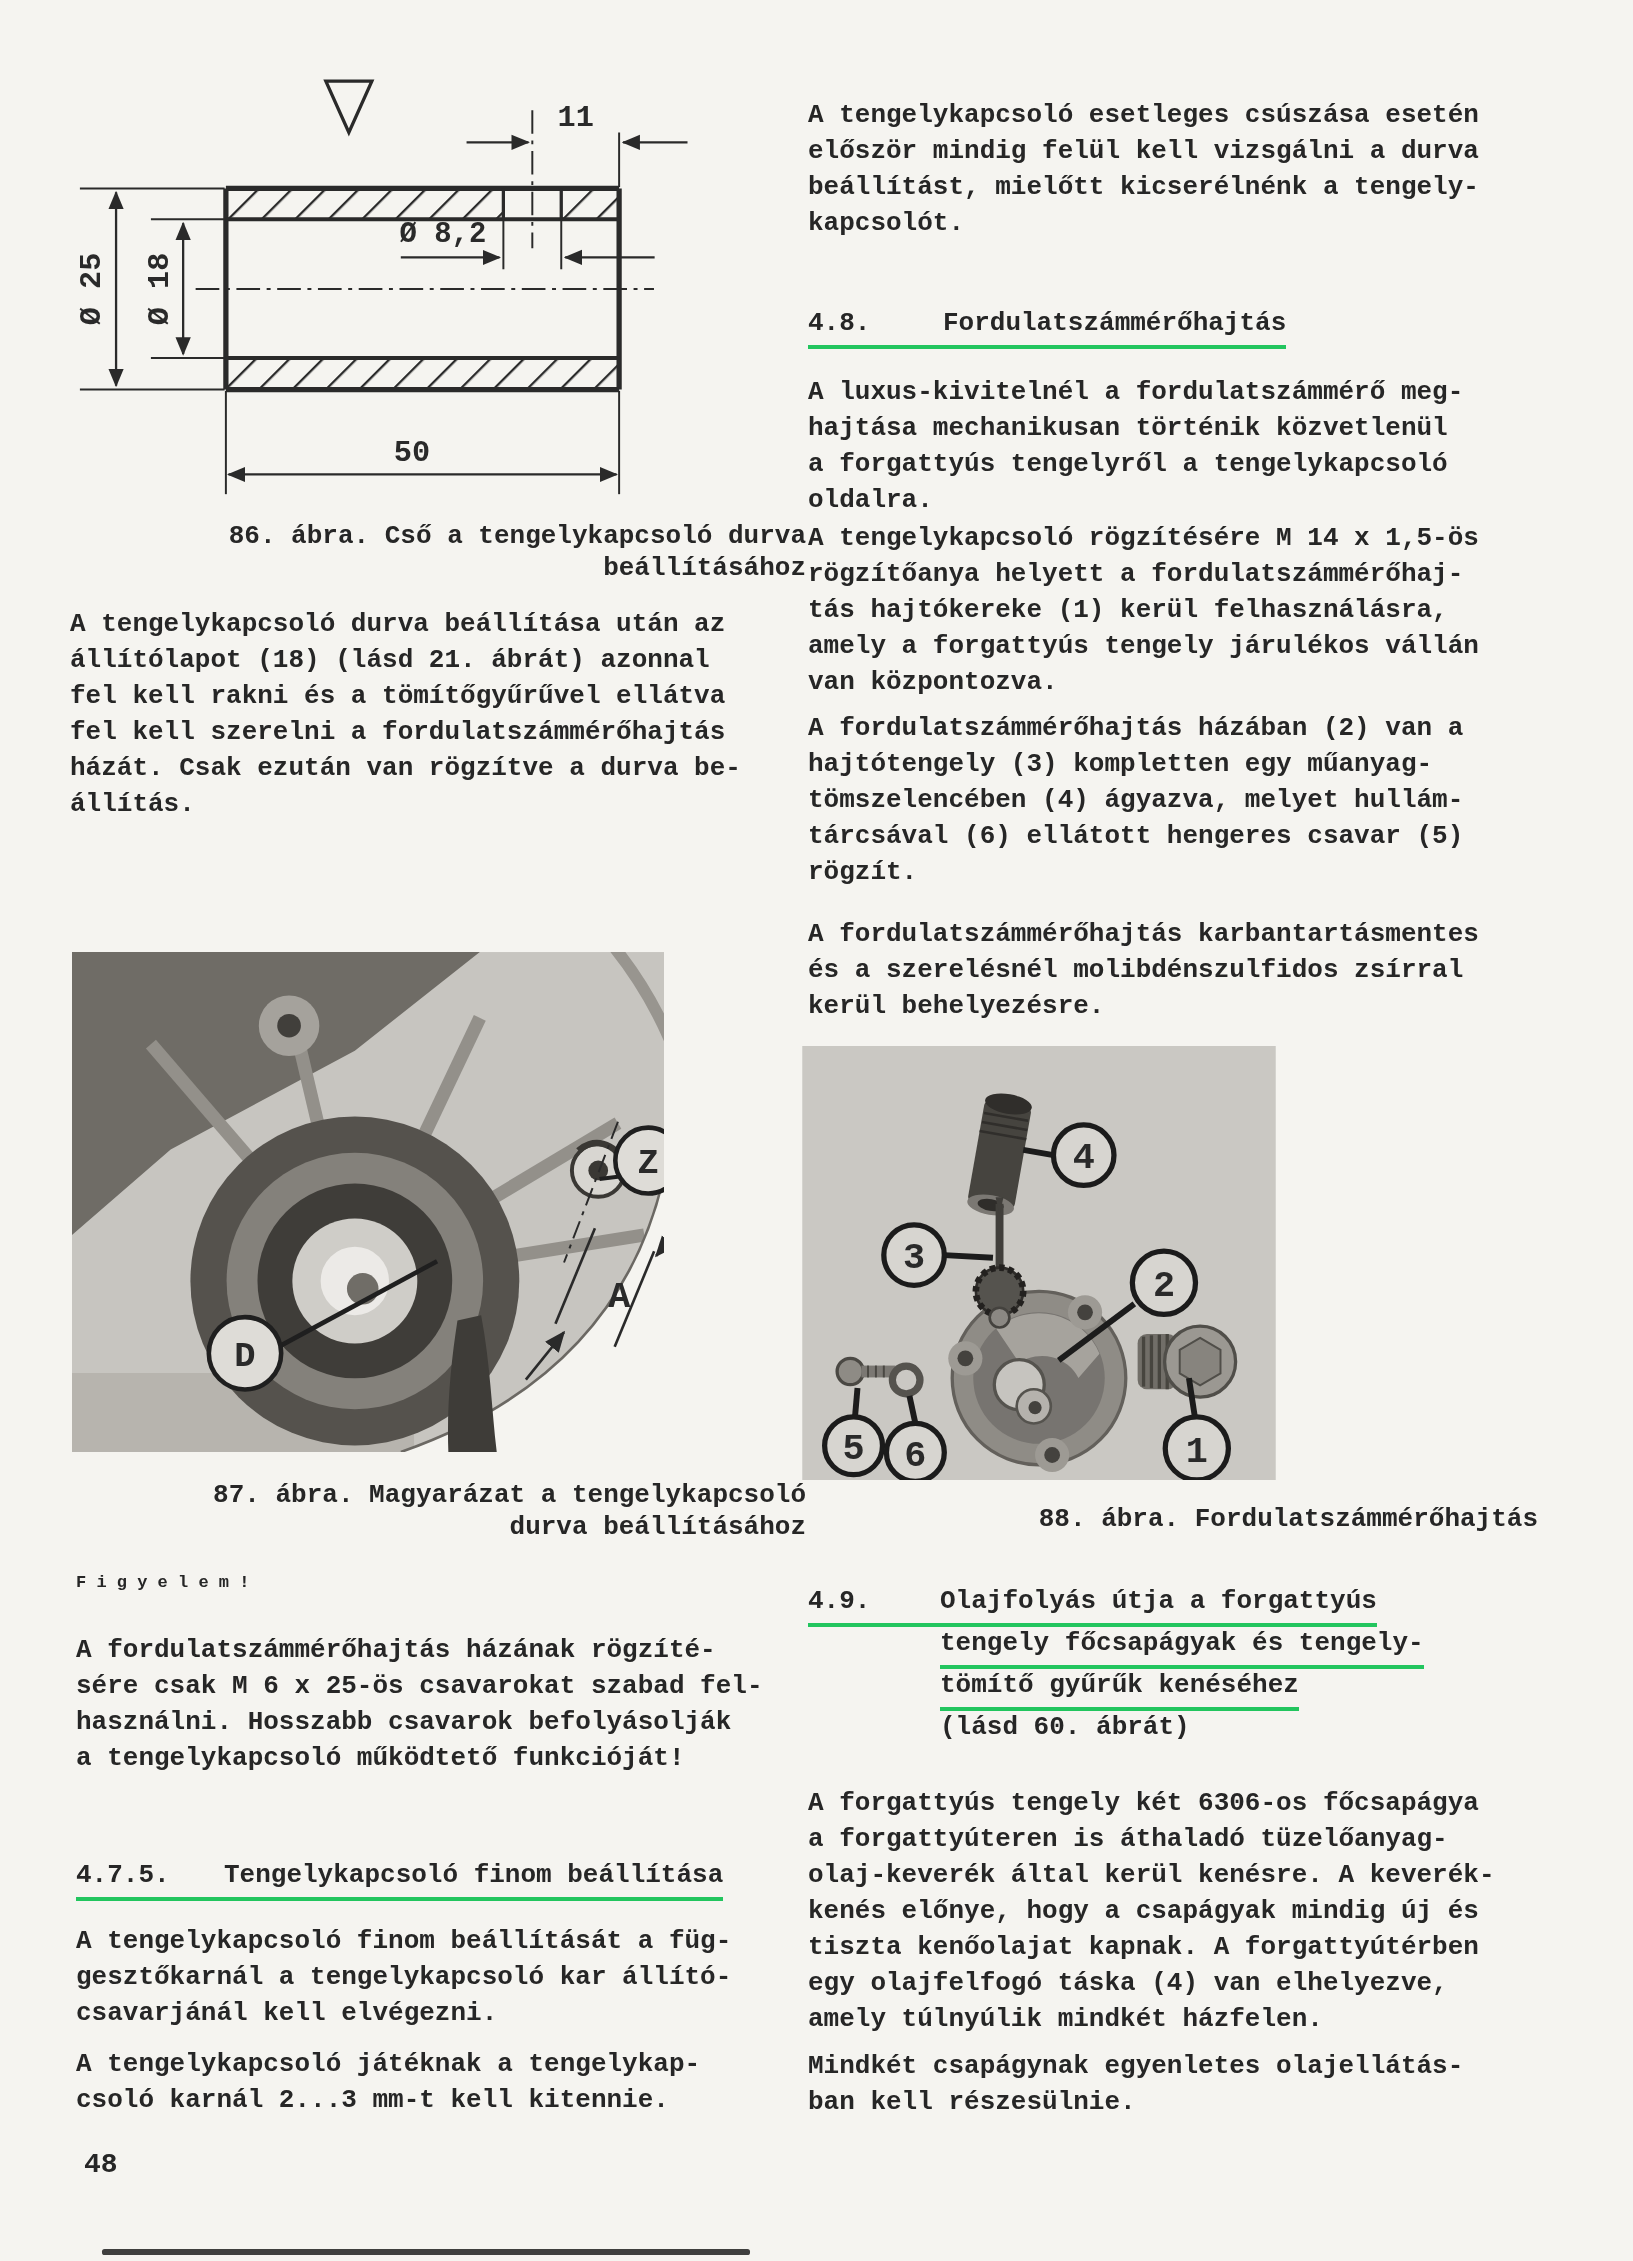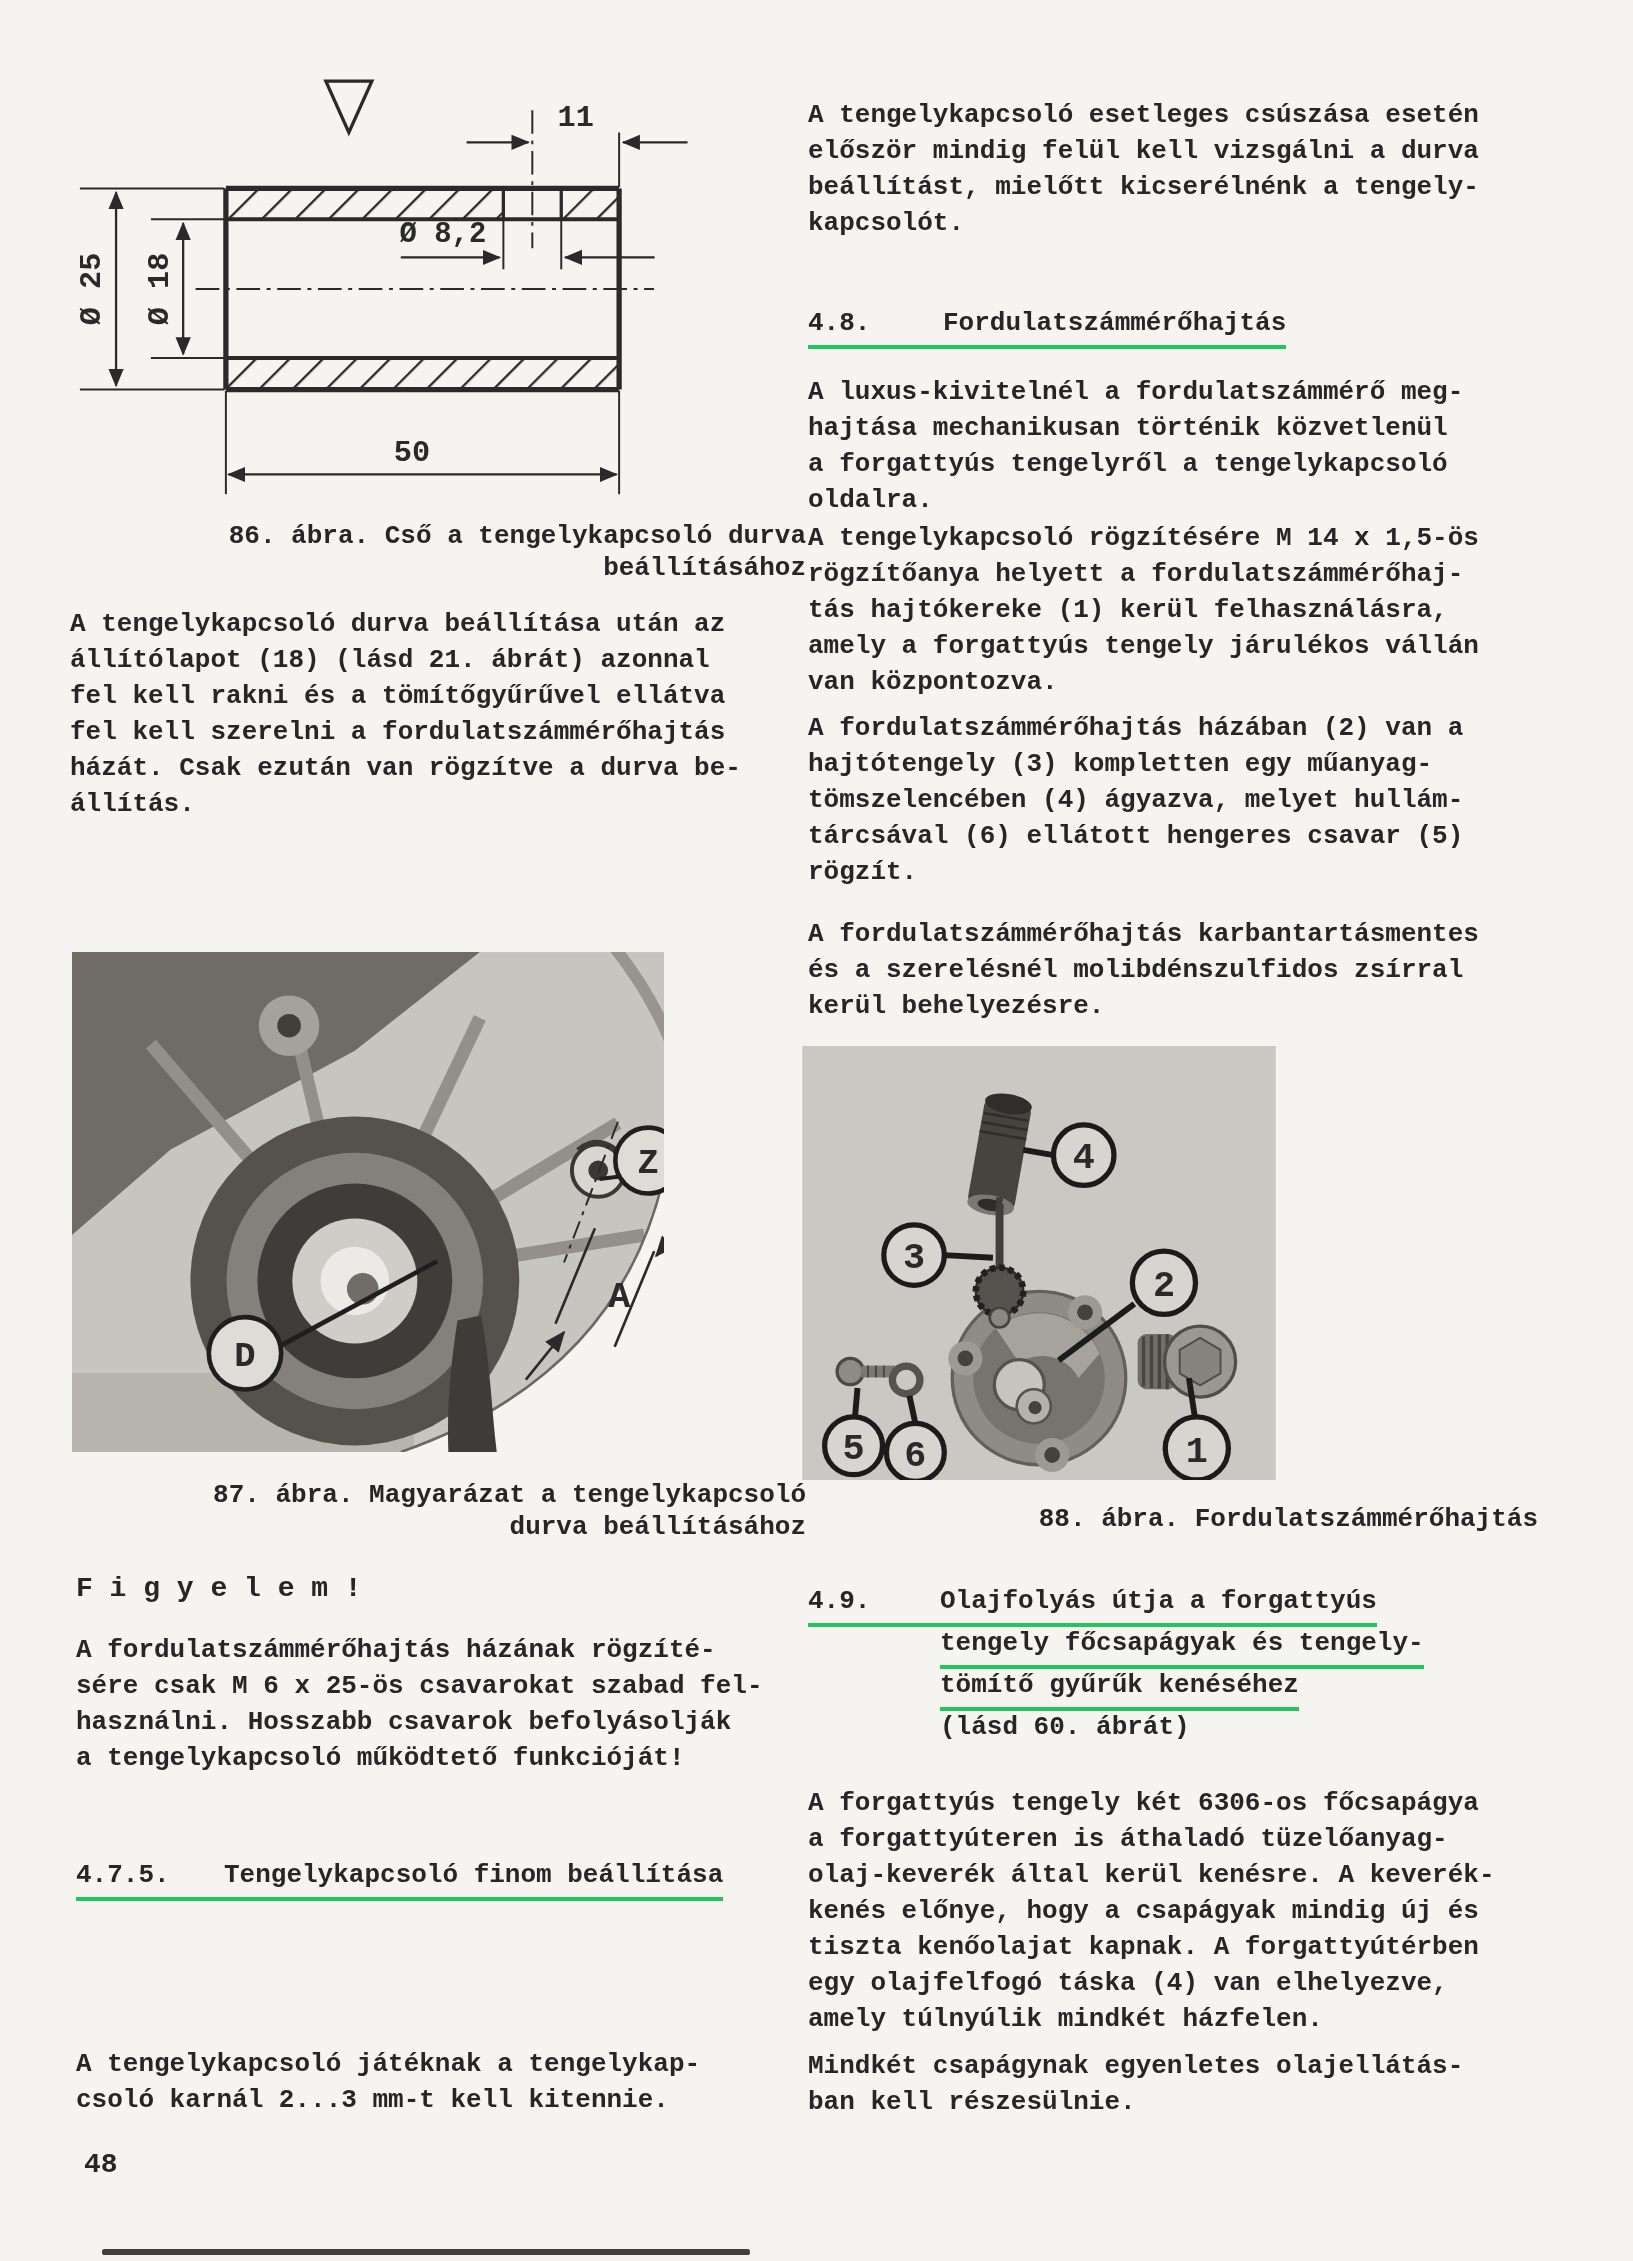--- a/index.html
+++ b/index.html
@@ -10,21 +10,21 @@
   .abs{position:absolute;}
   .para{font-size:26px;line-height:36px;font-weight:bold;white-space:pre-line;width:730px;letter-spacing:0;}
   .caption{font-size:26px;line-height:32px;font-weight:bold;white-space:pre-line;width:730px;text-align:right;}
   .heading{font-size:26px;font-weight:bold;white-space:nowrap;}
   .hl{display:inline-block;border-bottom:4px solid #22c55e;padding-bottom:6.6px;}
   .secnum48{display:inline-block;width:135px;}
   .secnum475{display:inline-block;width:148px;}
   .num49{display:inline-block;width:132px;}
   .h49line{height:42px;}
   .indent49{padding-left:132px;}
-  .attn{font-size:28px;font-weight:bold;white-space:pre;}
+  .attn{font-size:17px;font-weight:bold;white-space:pre;}
   .pagenum{font-size:28px;font-weight:bold;}
   .artifact{position:absolute;left:102px;top:2249px;width:648px;height:6px;background:#1f1f1f;opacity:.85;border-radius:2.6px;}
   svg text{font-family:"Liberation Mono","DejaVu Sans Mono",monospace;font-weight:bold;fill:#2a2a2a;}
 </style>
 </head>
 <body>
 
 <div class="page">
 
   <svg class="abs" style="left:39px;top:72px" width="671" height="434" viewBox="0 0 1020 660">
@@ -160,20 +160,23 @@
 
   <div class="abs attn" style="left:76px;top:1573px">F i g y e l e m !</div>
   <div class="abs para" style="left:76px;top:1632px">A fordulatszámmérőhajtás házának rögzíté-
 sére csak M 6 x 25-ös csavarokat szabad fel-
 használni. Hosszabb csavarok befolyásolják
 a tengelykapcsoló működtető funkcióját!</div>
 
   <div class="abs heading" style="left:76px;top:1860px">
     <span class="hl"><span class="secnum475">4.7.5.</span><span>Tengelykapcsoló finom beállítása</span></span>
   </div>
+  <div class="abs para" style="left:76px;top:1923px">A tengelykapcsoló finom beállítását a füg-
+gesztőkarnál a tengelykapcsoló kar állító-
+csavarjánál kell elvégezni.</div>
   <div class="abs para" style="left:76px;top:2046px">A tengelykapcsoló játéknak a tengelykap-
 csoló karnál 2...3 mm-t kell kitennie.</div>
 
   <div class="abs pagenum" style="left:84px;top:2149px">48</div>
   <div class="artifact"></div>
 
   <div class="abs para" style="left:808px;top:97px">A tengelykapcsoló esetleges csúszása esetén
 először mindig felül kell vizsgálni a durva
 beállítást, mielőtt kicserélnénk a tengely-
 kapcsolót.</div>

